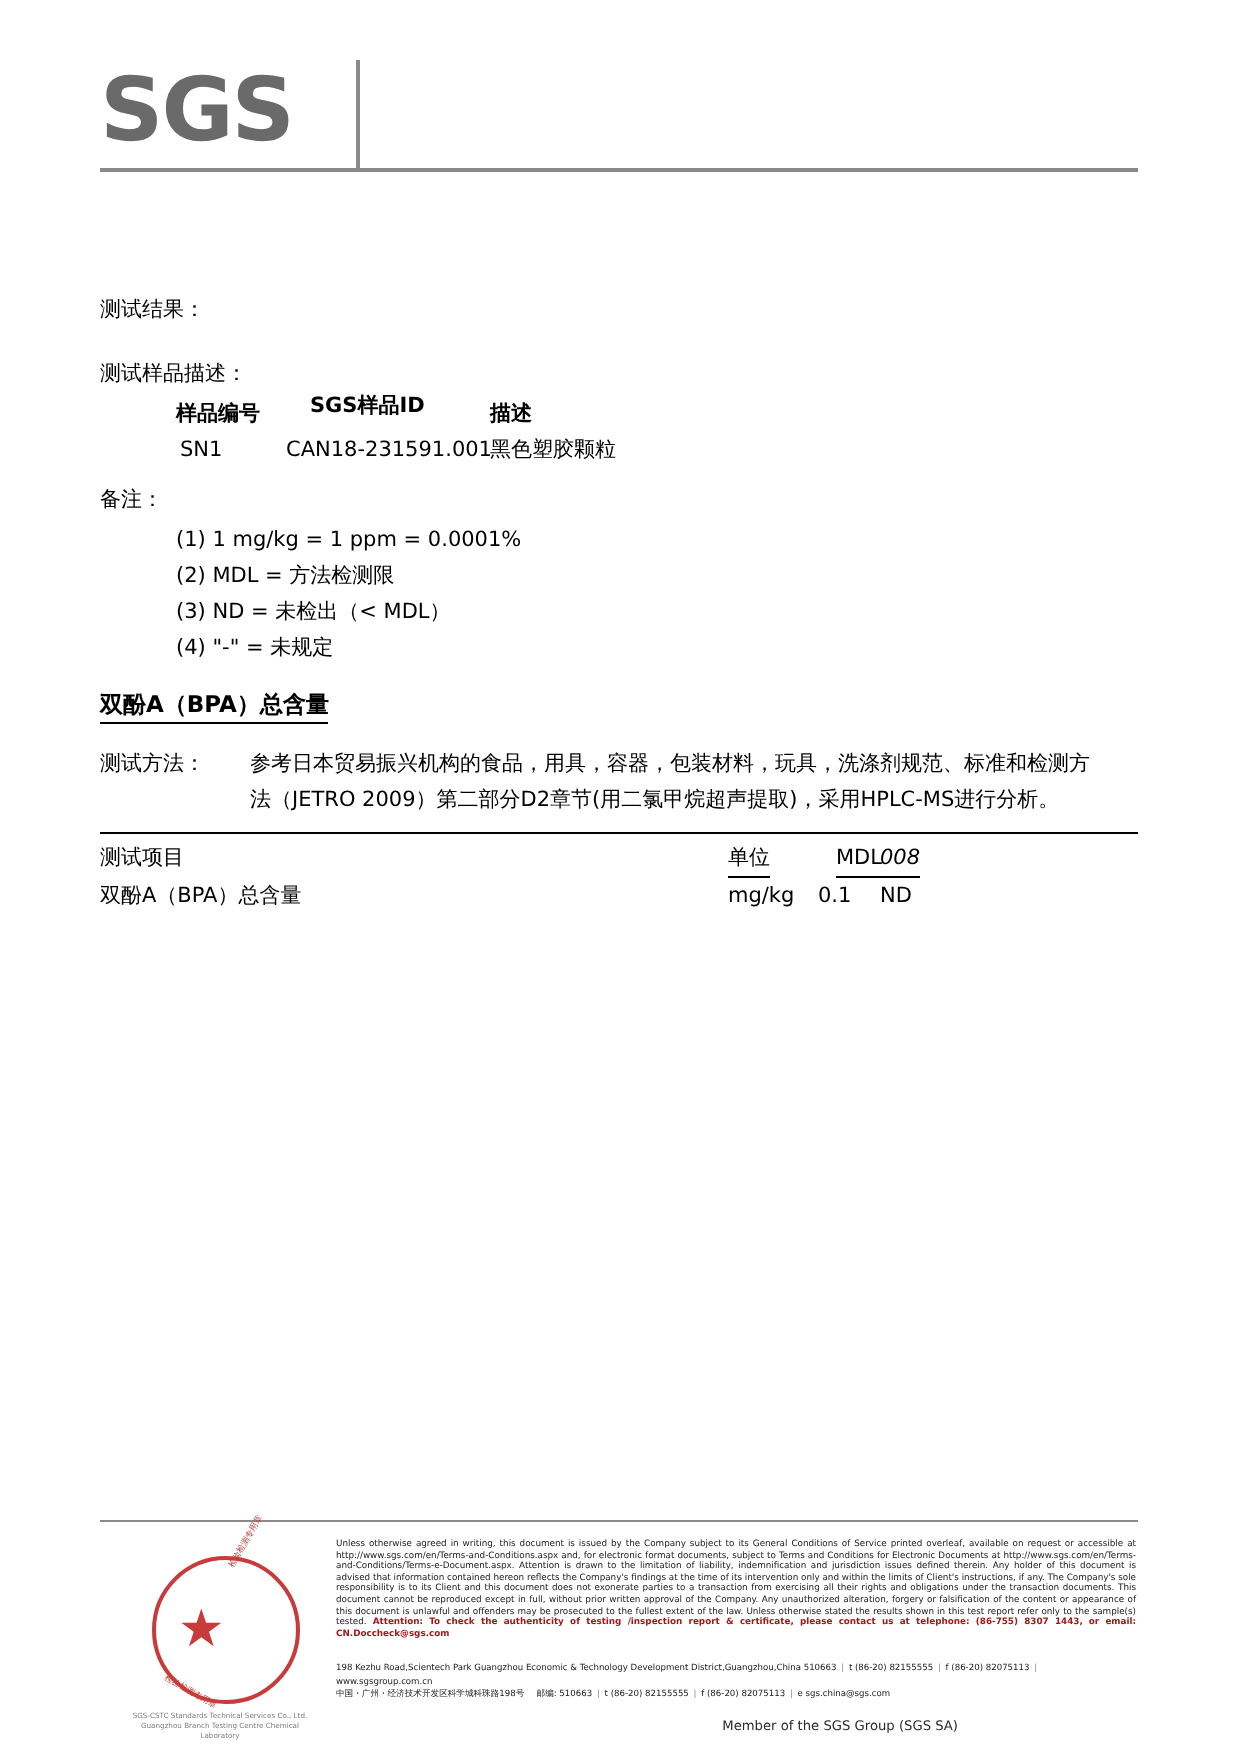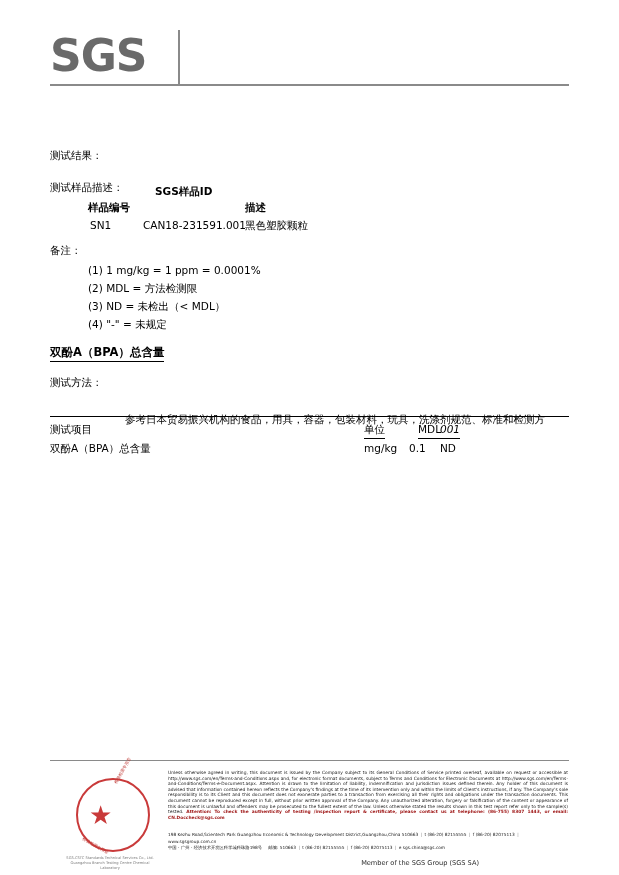--- a/index.html
+++ b/index.html
@@ -94,21 +94,21 @@
     position: absolute;
     font-size: 10.5px;
     line-height: 15px;
     white-space: nowrap;
   }
   .results-label { left: 50px; top: 148px; }
   .sample-desc-label { left: 50px; top: 180px; }
 
   
   .st-h1 { left: 88px; top: 200px; font-weight: bold; }
-  .st-h2 { left: 155px; top: 184px; font-weight: bold; }
+  .st-h2 { left: 155px; top: 196px; font-weight: bold; }
   .st-h3 { left: 245px; top: 200px; font-weight: bold; text-align: center; }
   .st-c1 { left: 90px; top: 218px; }
   .st-c2 { left: 143px; top: 218px; text-align: right; }
   .st-c3 { left: 245px; top: 218px; }
 
   .note-label { left: 50px; top: 243px; }
   .note-1 { left: 88px; top: 263px; }
   .note-2 { left: 88px; top: 281px; }
   .note-3 { left: 88px; top: 299px; }
   .note-4 { left: 88px; top: 317px; }
@@ -118,21 +118,21 @@
     position: absolute;
     left: 50px;
     top: 345px;
     font-size: 11.5px;
     font-weight: bold;
     border-bottom: 1px solid #000;
     padding-bottom: 1px;
     white-space: nowrap;
   }
   .method-label { left: 50px; top: 375px; }
-  .method-l1 { left: 125px; top: 375px; white-space: nowrap; margin-top: 37px; }
+  .method-l1 { left: 125px; top: 375px; white-space: nowrap; }
   .method-l2 { left: 125px; top: 393px; white-space: nowrap; }
 
   
   .rt-rule-top {
     position: absolute;
     left: 50px;
     top: 416px;
     width: 519px;
     height: 1px;
     background: #000;
@@ -284,26 +284,27 @@
 
   <div class="ln note-label">备注：</div>
   <div class="ln note-1">(1) 1 mg/kg = 1 ppm = 0.0001%</div>
   <div class="ln note-2">(2) MDL = 方法检测限</div>
   <div class="ln note-3">(3) ND = 未检出（&lt; MDL）</div>
   <div class="ln note-4">(4) "-" = 未规定</div>
 
   <div class="section-heading">双酚A（BPA）总含量</div>
   <div class="ln method-label">测试方法：</div>
   <div class="ln method-l1">参考日本贸易振兴机构的食品，用具，容器，包装材料，玩具，洗涤剂规范、标准和检测方</div>
+  <div class="ln method-l2">法（JETRO 2009）第二部分D2章节(用二氯甲烷超声提取)，采用HPLC-MS进行分析。</div>
 
   <div class="rt-rule-top"></div>
   <div class="ln rt-h-item">测试项目</div>
   <div class="ln rt-h-unit">单位</div>
   <div class="ln rt-h-mdl">MDL</div>
-  <div class="ln rt-h-001">001</div>
+  <div class="ln rt-h-001">008</div>
   <div class="ln rt-c-item">双酚A（BPA）总含量</div>
   <div class="ln rt-c-unit">mg/kg</div>
   <div class="ln rt-c-mdl">0.1</div>
   <div class="ln rt-c-001">ND</div>
 
   <div class="footer-rule"></div>
 
   <div class="stamp">
     <div class="stamp-circle"></div>
     <div class="stamp-ring-text">

